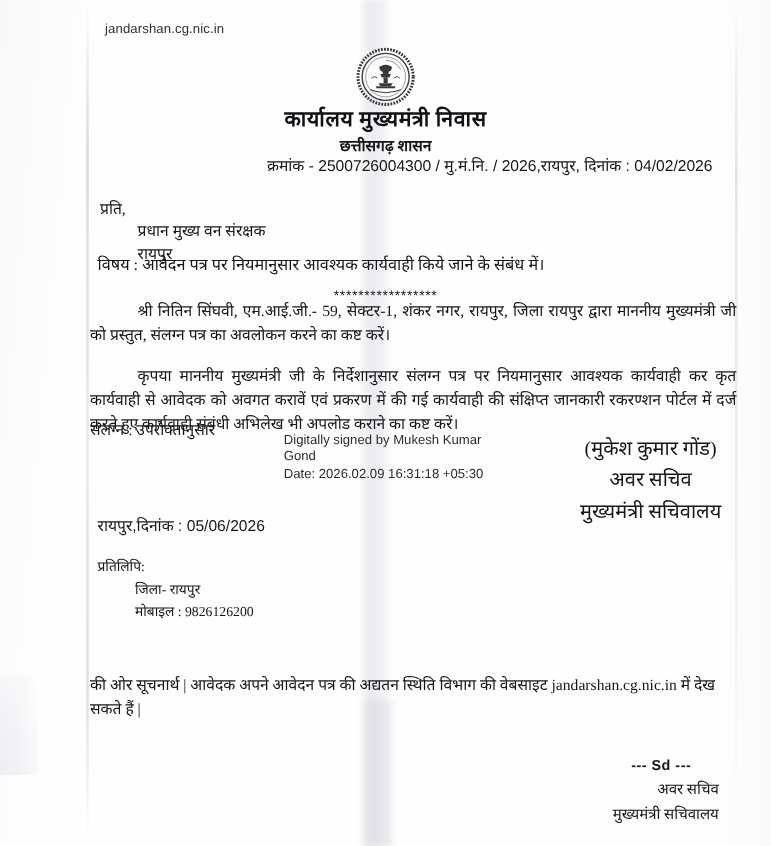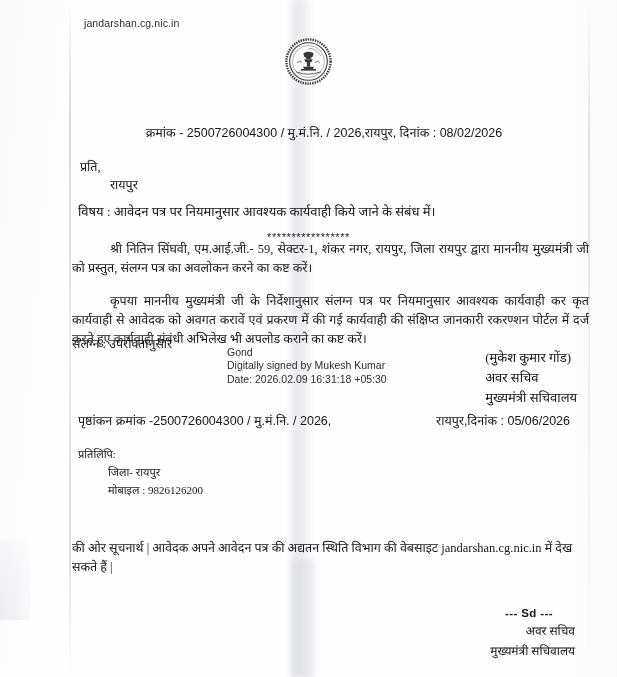--- a/index.html
+++ b/index.html
@@ -117,21 +117,21 @@
     margin-top: 2px;
     color: #15161a;
   }
 
   .ref-row {
     position: absolute;
     left: 78px;
     right: 30px;
     top: 124px;
     display: flex;
-    justify-content: center;
+    justify-content: flex-end;
     align-items: baseline;
     font-size: 12.5px;
     font-family: "Liberation Sans", "DejaVu Sans", sans-serif;
   }
   .ref-left { white-space: nowrap; }
   .ref-right { white-space: nowrap; margin-right: 17px; }
 
   .to-block {
     position: absolute;
     left: 80px;
@@ -190,22 +190,22 @@
     font-size: 10.5px;
     line-height: 1.28;
     color: #2a2c31;
     max-width: 200px;
   }
 
   .sign-block-1 {
     position: absolute;
     right: 40px;
     top: 348px;
-    text-align: left;
-    font-size: 13px;
+    text-align: center;
+    font-size: 16px;
     line-height: 1.55;
   }
 
   .endorse-row {
     position: absolute;
     left: 78px;
     right: 30px;
     top: 412px;
     display: flex;
     justify-content: space-between;
@@ -278,54 +278,58 @@
         <rect x="34" y="66" width="32" height="3.4" fill="#1d1e23"></rect>
         <circle cx="42" cy="34" r="2.6" fill="#1d1e23"></circle>
         <circle cx="58" cy="34" r="2.6" fill="#1d1e23"></circle>
         <path d="M26 52 q6 -5 10 0" fill="none" stroke="#2c2d33" stroke-width="1.6"></path>
         <path d="M64 52 q6 -5 10 0" fill="none" stroke="#2c2d33" stroke-width="1.6"></path>
         <path d="M24 72 q26 10 52 0" fill="none" stroke="#2c2d33" stroke-width="1.8"></path>
       </svg>
     </div>
   </div>
 
+  <div class="title-block">
+    <div class="title-main">कार्यालय मुख्यमंत्री निवास</div>
+    <div class="title-sub">छत्तीसगढ़ शासन</div>
+  </div>
 
   <div class="ref-row">
     <span class="ref-left">क्रमांक - 2500726004300 / मु.मं.नि. / 2026,</span>
-    <span class="ref-right">रायपुर, दिनांक : 08/02/2026</span>
+    <span class="ref-right">रायपुर, दिनांक : 04/02/2026</span>
   </div>
 
   <div class="to-block">
     <div class="to-label">प्रति,</div>
+    <div class="to-name">प्रधान मुख्य वन संरक्षक</div>
     <div class="to-city">रायपुर</div>
   </div>
 
   <div class="subject-line">विषय : आवेदन पत्र पर नियमानुसार आवश्यक कार्यवाही किये जाने के संबंध में।</div>
 
   <div class="stars">*****************</div>
 
   <div class="para para-1">श्री नितिन सिंघवी, एम.आई.जी.- 59, सेक्टर-1, शंकर नगर, रायपुर, जिला रायपुर द्वारा माननीय मुख्यमंत्री जी को प्रस्तुत, संलग्न पत्र का अवलोकन करने का कष्ट करें।</div>
   <div class="para para-2">कृपया माननीय मुख्यमंत्री जी के निर्देशानुसार संलग्न पत्र पर नियमानुसार आवश्यक कार्यवाही कर कृत कार्यवाही से आवेदक को अवगत करावें एवं प्रकरण में की गई कार्यवाही की संक्षिप्त जानकारी रकरण्शन पोर्टल में दर्ज करते हुए कार्यवाही संबंधी अभिलेख भी अपलोड कराने का कष्ट करें।</div>
 
   <div class="enclosure">संलग्न : उपरोक्तानुसार</div>
 
   <div class="digital-sign">
+    <div>Digitally signed by Mukesh Kumar</div>
     <div>Gond</div>
-    <div>Digitally signed by Mukesh Kumar</div>
     <div>Date: 2026.02.09 16:31:18 +05:30</div>
   </div>
 
   <div class="sign-block-1">
     <div>(मुकेश कुमार गोंड)</div>
     <div>अवर सचिव</div>
     <div>मुख्यमंत्री सचिवालय</div>
   </div>
 
   <div class="endorse-row">
-    <span>पृष्ठांकन क्रमांक -2500726004300 / मु.मं.नि. / 2026,</span>
     <span class="endorse-right">रायपुर,दिनांक : 05/06/2026</span>
   </div>
 
   <div class="copy-block">
     <div>प्रतिलिपि:</div>
     <div class="copy-indent">जिला- रायपुर</div>
     <div class="copy-indent">मोबाइल : 9826126200</div>
   </div>
 
   <div class="footer-note">की ओर सूचनार्थ | आवेदक अपने आवेदन पत्र की अद्यतन स्थिति विभाग की वेबसाइट jandarshan.cg.nic.in में देख सकते हैं |</div>

